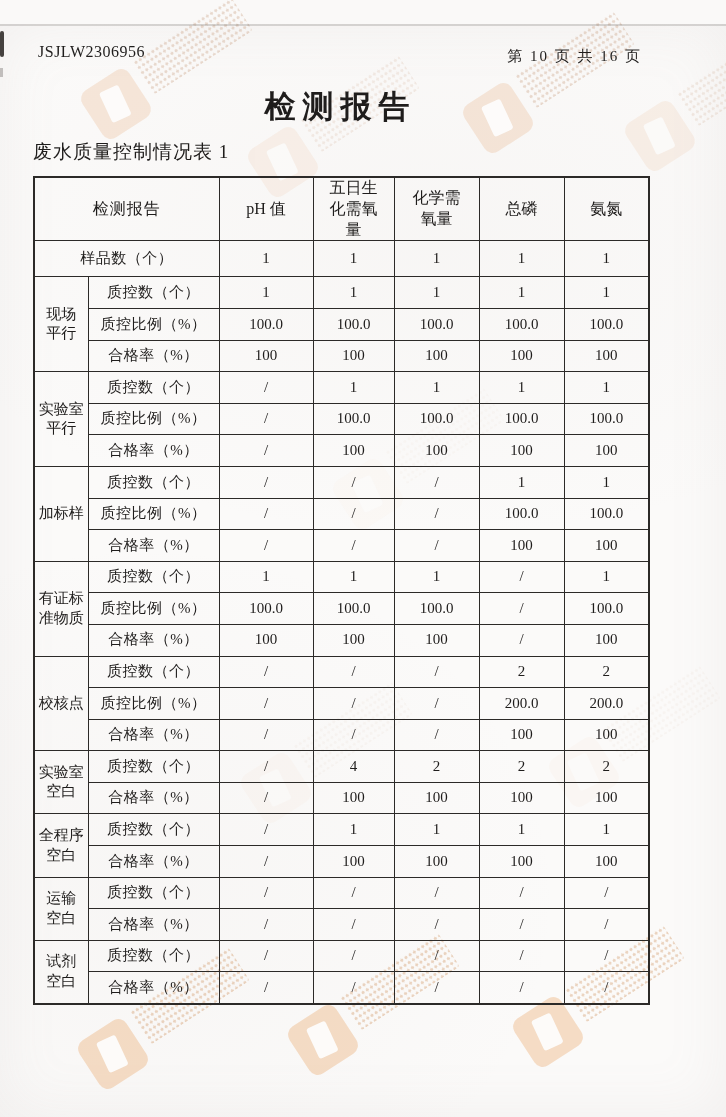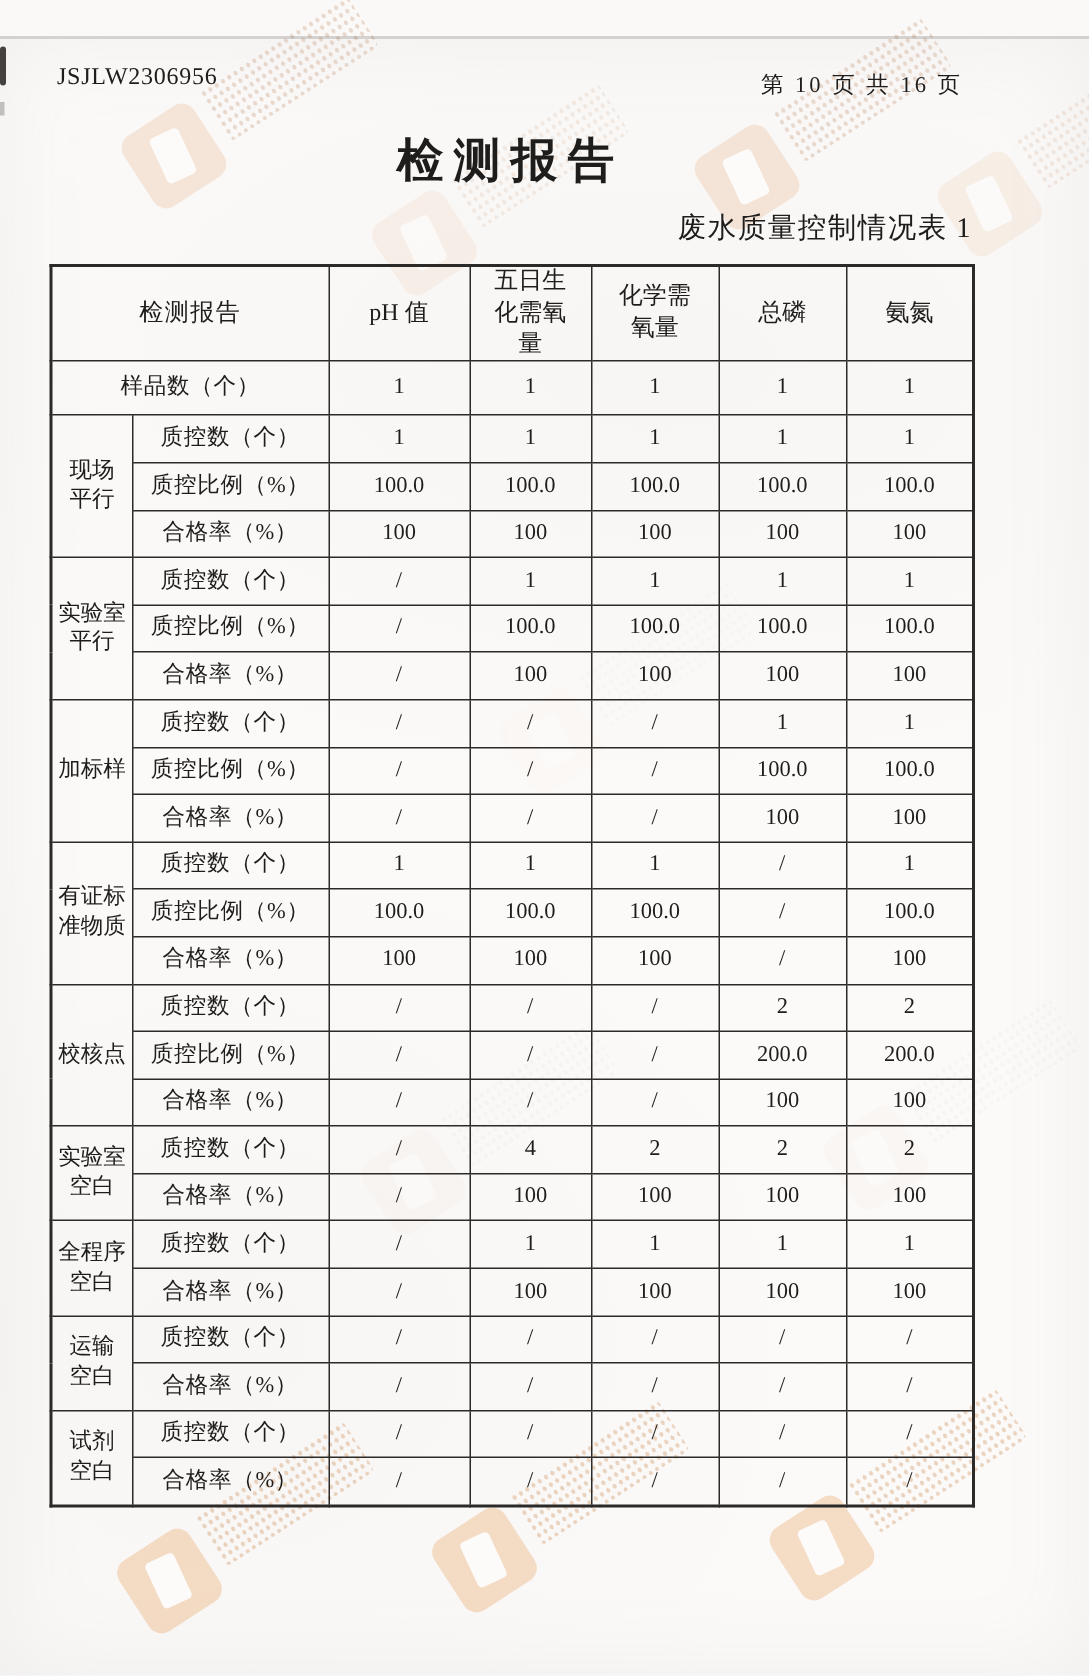--- a/index.html
+++ b/index.html
@@ -57,21 +57,21 @@
   .s10 { left: 520px; top: 980px; }
   
   .report-no { position: absolute; left: 38px; top: 19px; font-size: 16px; letter-spacing: 0.5px; z-index: 2; }
   .page-info { position: absolute; right: 84px; top: 23px; font-size: 15px; letter-spacing: 2px; z-index: 2; }
   .title {
     position: absolute; left: 33px; top: 62px; width: 615px; margin: 0;
     text-align: center; font-size: 31px; font-weight: 700; letter-spacing: 7px; z-index: 2;
   }
   .subtitle {
     position: absolute; left: 33px; top: 115px; width: 615px;
-    text-align: right; font-size: 19px; letter-spacing: 1px; z-index: 2;
+    text-align: left; font-size: 19px; letter-spacing: 1px; z-index: 2;
   }
   
   .qc-table {
     position: absolute; left: 33px; top: 152px; width: 615px;
     border-collapse: collapse; table-layout: fixed;
     border: 2.5px solid #2c2a28; z-index: 2;
     background: transparent;
   }
   .qc-table td {
     border: 1.6px solid #2c2a28;

